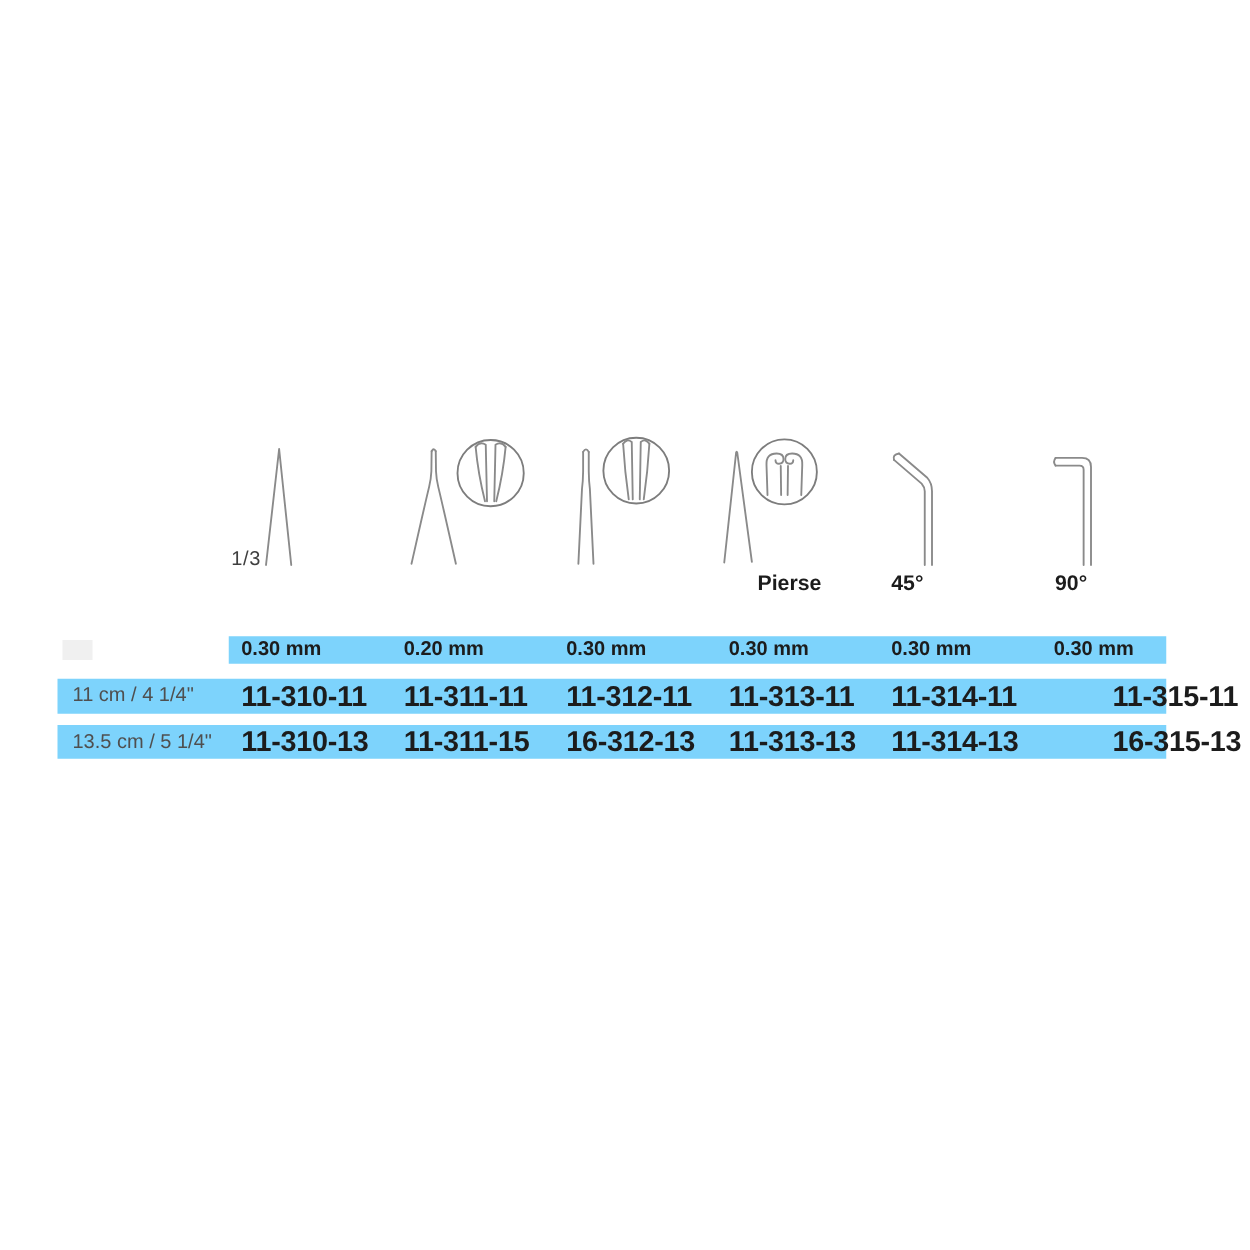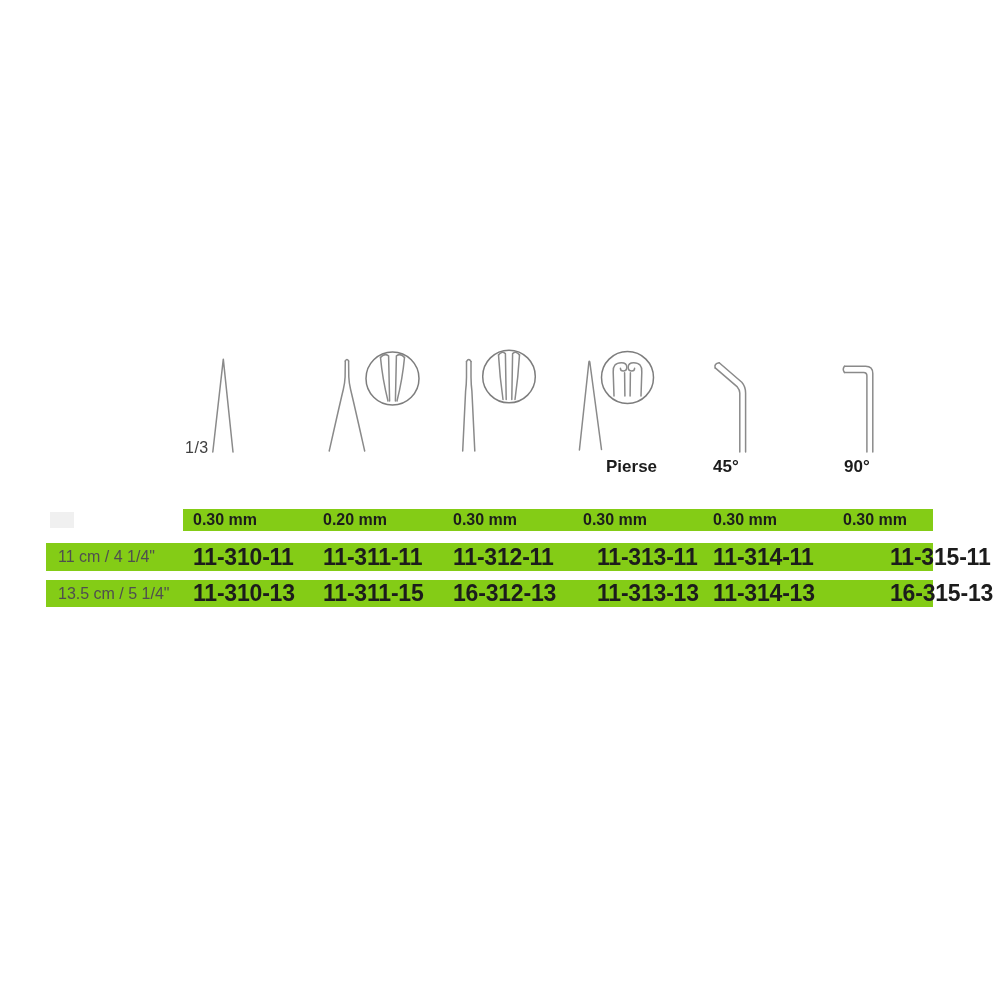--- a/index.html
+++ b/index.html
@@ -23,21 +23,21 @@
   .scale-label {
     position: absolute; left: 185px; top: 439px;
     font-size: 16px; color: #3f3f3f; letter-spacing: 0.5px;
   }
   .variant-label {
     position: absolute; top: 457px;
     font-size: 17px; font-weight: bold; color: #1c1c1c;
   }
 
   
-  .band { position: absolute; background: #84cc16; }
+  .band { position: absolute; background: #7dd3fc; }
   .band-header { left: 183px; top: 509px; width: 750px; height: 22px; }
   .band-row1   { left: 46px;  top: 543px; width: 887px; height: 28px; }
   .band-row2   { left: 46px;  top: 580px; width: 887px; height: 27px; }
 
   .tip-size {
     position: absolute; top: 0; height: 22px; line-height: 22px;
     font-size: 16px; font-weight: bold; color: #1c1c1c; white-space: nowrap;
   }
   .length-label {
     position: absolute; left: 12px; top: 0; height: 100%;
@@ -48,21 +48,21 @@
     position: absolute; top: 0; height: 100%;
     display: flex; align-items: center;
     font-size: 23px; font-weight: bold; color: #1c1c1c;
     letter-spacing: -0.2px; white-space: nowrap;
   }
   
   .hc0 { left: 10px; }  .hc1 { left: 140px; } .hc2 { left: 270px; }
   .hc3 { left: 400px; } .hc4 { left: 530px; } .hc5 { left: 660px; }
   
   .cc0 { left: 147px; } .cc1 { left: 277px; } .cc2 { left: 407px; }
-  .cc3 { left: 551px; text-align: right; } .cc4 { left: 667px; } .cc5 { left: 844px; }
+  .cc3 { left: 537px; text-align: right; } .cc4 { left: 667px; } .cc5 { left: 844px; }
 
   .scan-artifact {
     position: absolute; left: 50px; top: 512px; width: 24px; height: 16px;
     background: #f0f0f0;
   }
 </style>
 </head>
 <body>
 
 <div class="canvas">

